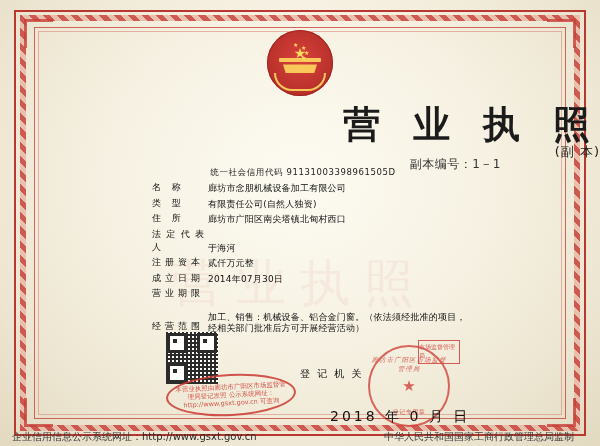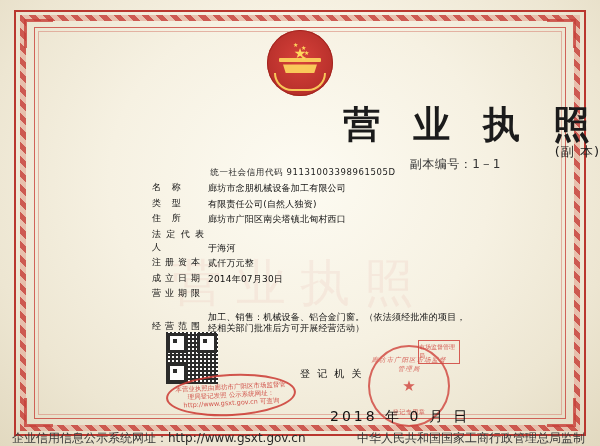--- a/index.html
+++ b/index.html
@@ -167,22 +167,22 @@
     border:1px solid #d0433c;color:#d0433c;font-size:6px;
     display:flex;align-items:center;justify-content:center;opacity:.85;
   }
 
   .issue-date{
     position:absolute;left:330px;top:408px;font-size:14px;color:#111;letter-spacing:3px;
   }
 
   
   .footer{
-    position:absolute;left:0;right:3px;bottom:2px;height:14px;
-    font-size:12px;color:#3a3a3a;
+    position:absolute;left:0;right:14px;bottom:2px;height:14px;
+    font-size:10px;color:#3a3a3a;
   }
   .footer .left{position:absolute;left:12px;top:0;}
   .footer .right{position:absolute;right:12px;top:0;}
   .footer .url{color:#2a2a2a;}
   .watermark{
     position:absolute;left:50%;top:250px;transform:translate(-50%,0);
     font-size:50px;color:#c8413a;opacity:.06;letter-spacing:14px;
   }
 </style>
 </head>

